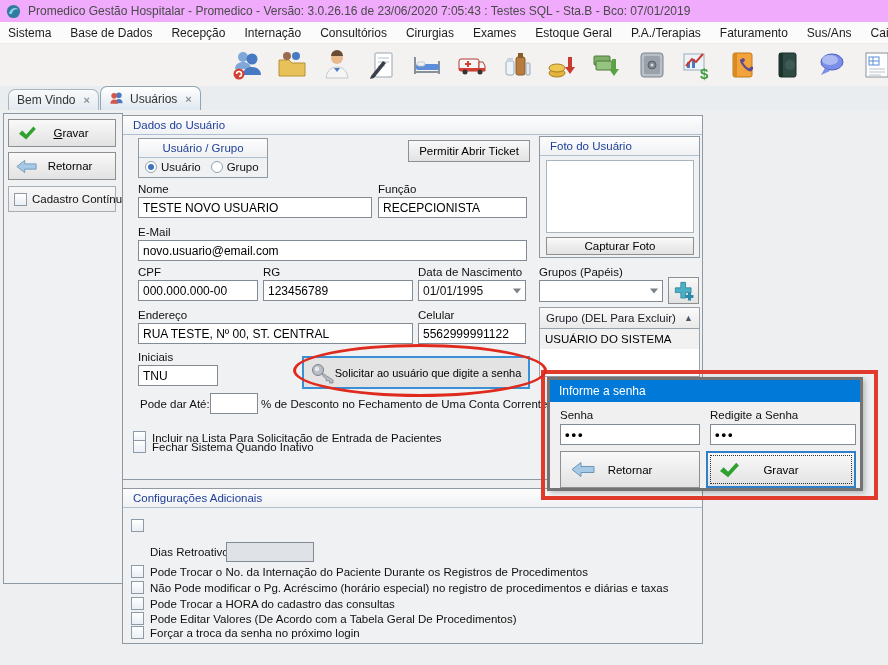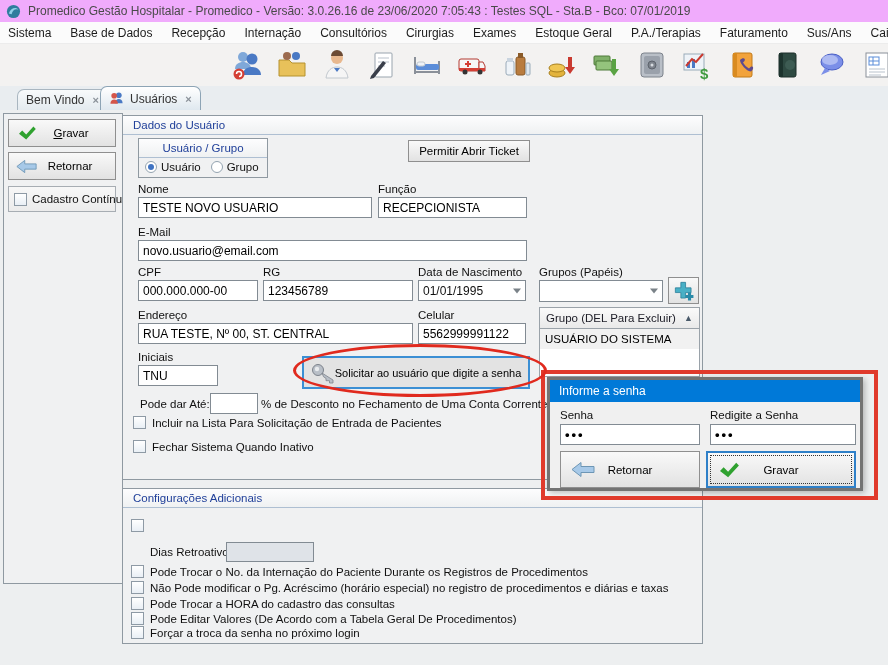--- a/index.html
+++ b/index.html
@@ -196,21 +196,21 @@
         <svg viewBox="0 0 32 32">
       <rect x="5" y="4" width="22" height="24" fill="#fff" stroke="#8a9099"></rect>
       <rect x="8" y="8" width="10" height="8" fill="none" stroke="#5b8dd9"></rect>
       <path d="M8 12h10M12 8v8" stroke="#5b8dd9"></path>
       <path d="M8 20h16M8 23h16M8 26h12" stroke="#b9c2cc"></path>
         </svg>
       </span>
   </div>
 
   <div class="abs tabstrip">
-    <div class="tab" style="left:17px;text-align:right;">
+    <div class="tab" style="left:8px;text-align:right;">
       <span>Bem Vindo</span>
       <span class="tabx">×</span>
     </div>
     <div class="tab active" style="left:100px;">
       <span style="display:inline-flex;">
         <svg width="15" height="15" viewBox="0 0 16 16">
             <circle cx="10.5" cy="4.5" r="3" fill="#4a79c4"></circle>
             <path d="M6.5 13c0-3 2-4.5 4-4.5s4 1.5 4 4.5z" fill="#4a79c4"></path>
             <circle cx="5.5" cy="5" r="3" fill="#d4554a"></circle>
             <path d="M1.5 13.5c0-3 2-4.5 4-4.5s4 1.5 4 4.5z" fill="#d4554a"></path>
@@ -259,20 +259,29 @@
       <span class="lbl">Usuário</span>
       <span class="radio" style="margin-left:6px;"></span>
       <span class="lbl">Grupo</span>
     </div>
   </div>
 
   <div class="abs btn" style="left:408px; top:140px; width:122px; height:22px;">
     <span>Permitir Abrir Ticket</span>
   </div>
 
+  <div class="abs" style="left:539px; top:136px; width:161px; height:122px; border:1px solid #8f99a1; background:#f0f1f2;">
+    <div class="phd">
+        <span>Foto do Usuário</span>
+      </div>
+    <div class="abs" style="left:6px; top:23px; width:148px; height:73px; background:#fff; border:1px solid #aab4bc;"></div>
+    <div class="abs btn" style="left:6px; top:100px; width:148px; height:18px;">
+      <span>Capturar Foto</span>
+    </div>
+  </div>
 
   <span class="abs lbl" style="left:138px; top:183px;">Nome</span>
   <div class="abs" style="left:138px; top:197px; width:234px; height:21px;"><input class="inp" readonly="" value="TESTE NOVO USUARIO" style=""></div>
   <span class="abs lbl" style="left:378px; top:183px;">Função</span>
   <div class="abs" style="left:378px; top:197px; width:149px; height:21px;"><input class="inp" readonly="" value="RECEPCIONISTA" style=""></div>
 
   <span class="abs lbl" style="left:138px; top:226px;">E-Mail</span>
   <div class="abs" style="left:138px; top:240px; width:389px; height:21px;"><input class="inp" readonly="" value="novo.usuario@email.com" style=""></div>
 
   <span class="abs lbl" style="left:138px; top:266px;">CPF</span>
@@ -322,21 +331,21 @@
           <path d="M12 11l11 7v3h-3.5v-2.3H16v-2.3l-2.5-1.7z" fill="#b9bfc7" stroke="#7d838c" stroke-width=".8"></path>
         </svg>
     </span>
     <span style="margin-left:24px; font-size:11px;">Solicitar ao usuário que digite a senha</span>
   </div>
 
   <span class="abs lbl" style="left:140px; top:398px;">Pode dar Até:</span>
   <div class="abs" style="left:210px; top:393px; width:48px; height:21px;"><input class="inp" readonly="" value="" style=""></div>
   <span class="abs lbl" style="left:261px; top:398px;">% de Desconto no Fechamento de Uma Conta Corrente</span>
 
-  <div class="cbrow" style="left:133px; top:416px;justify-content:space-between;">
+  <div class="cbrow" style="left:133px; top:431px;justify-content:space-between;">
     <span class="cb"></span>
     <span class="lbl">Incluir na Lista Para Solicitação de Entrada de Pacientes</span>
   </div>
   <div class="cbrow" style="left:133px; top:440px;">
     <span class="cb"></span>
     <span class="lbl">Fechar Sistema Quando Inativo</span>
   </div>
 
   <div class="abs panel" style="left:122px; top:488px; width:581px; height:156px;">
     <div class="phd">

